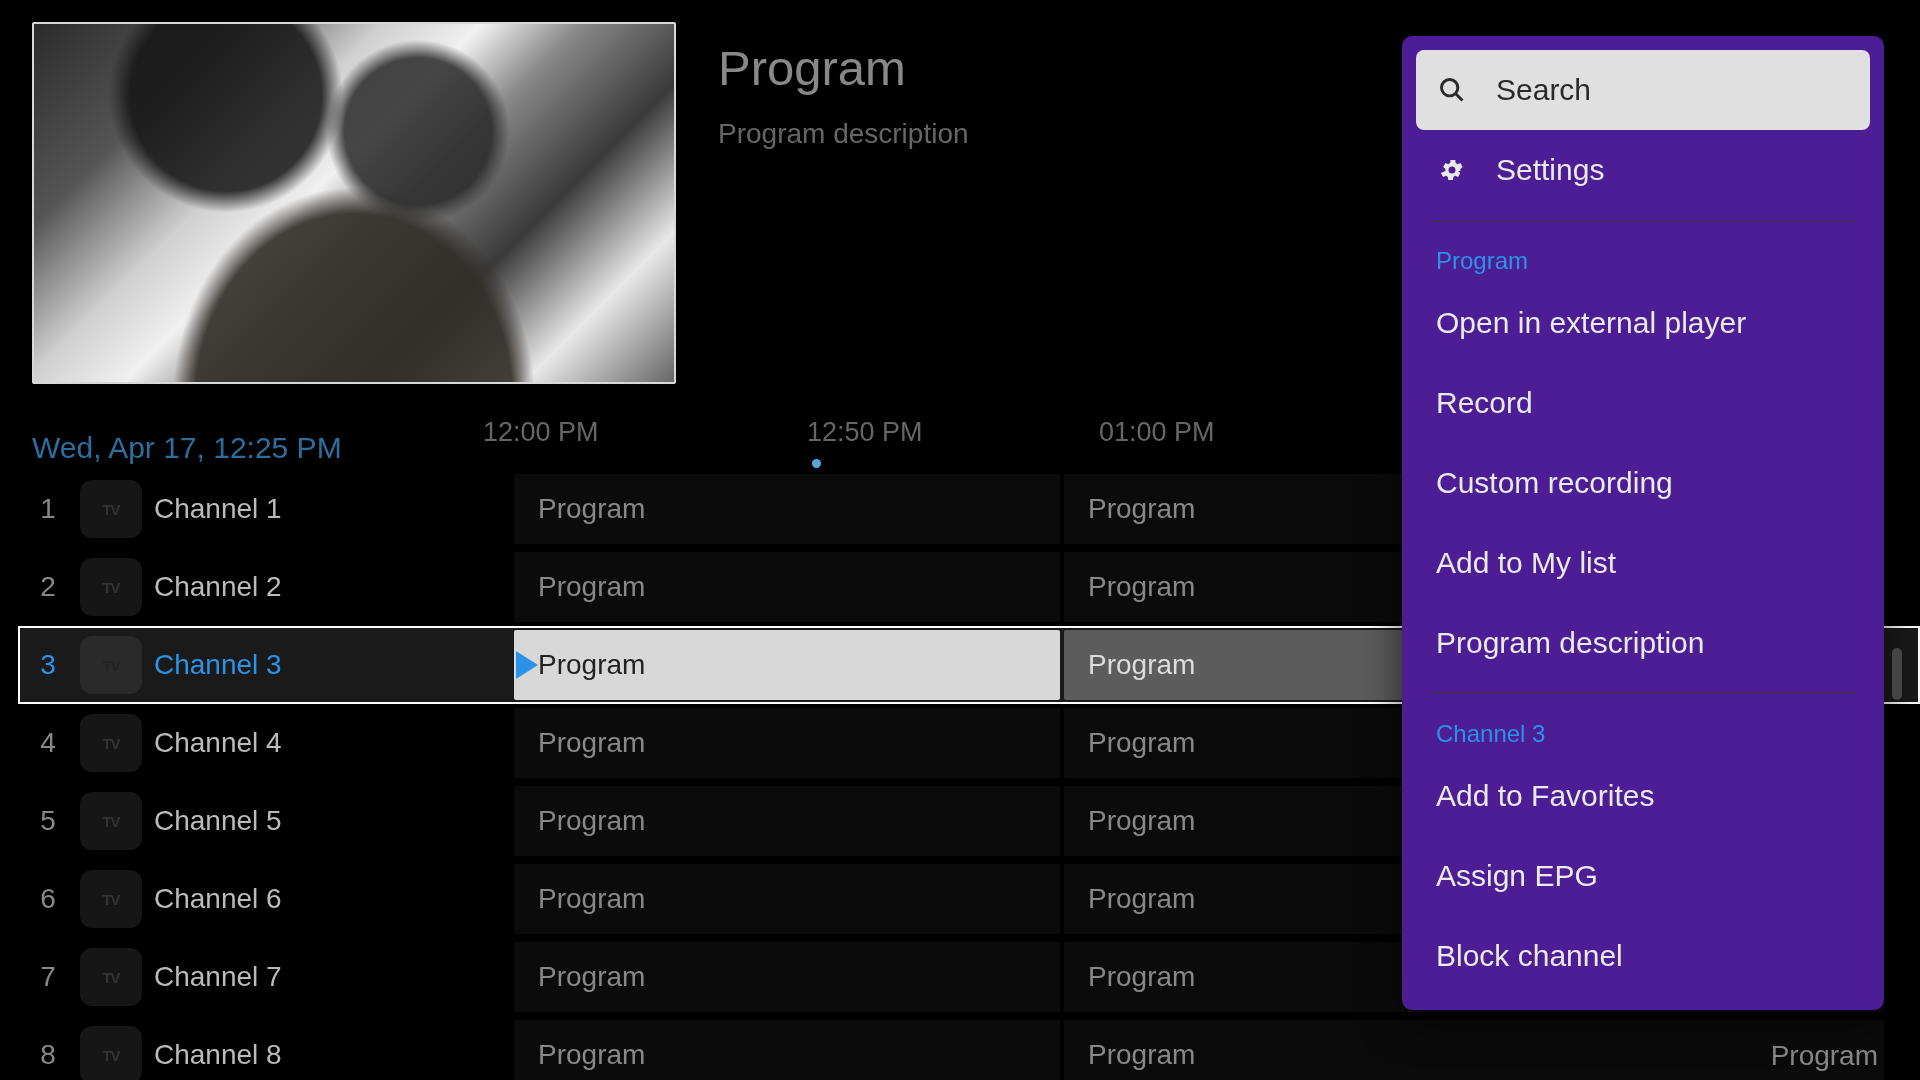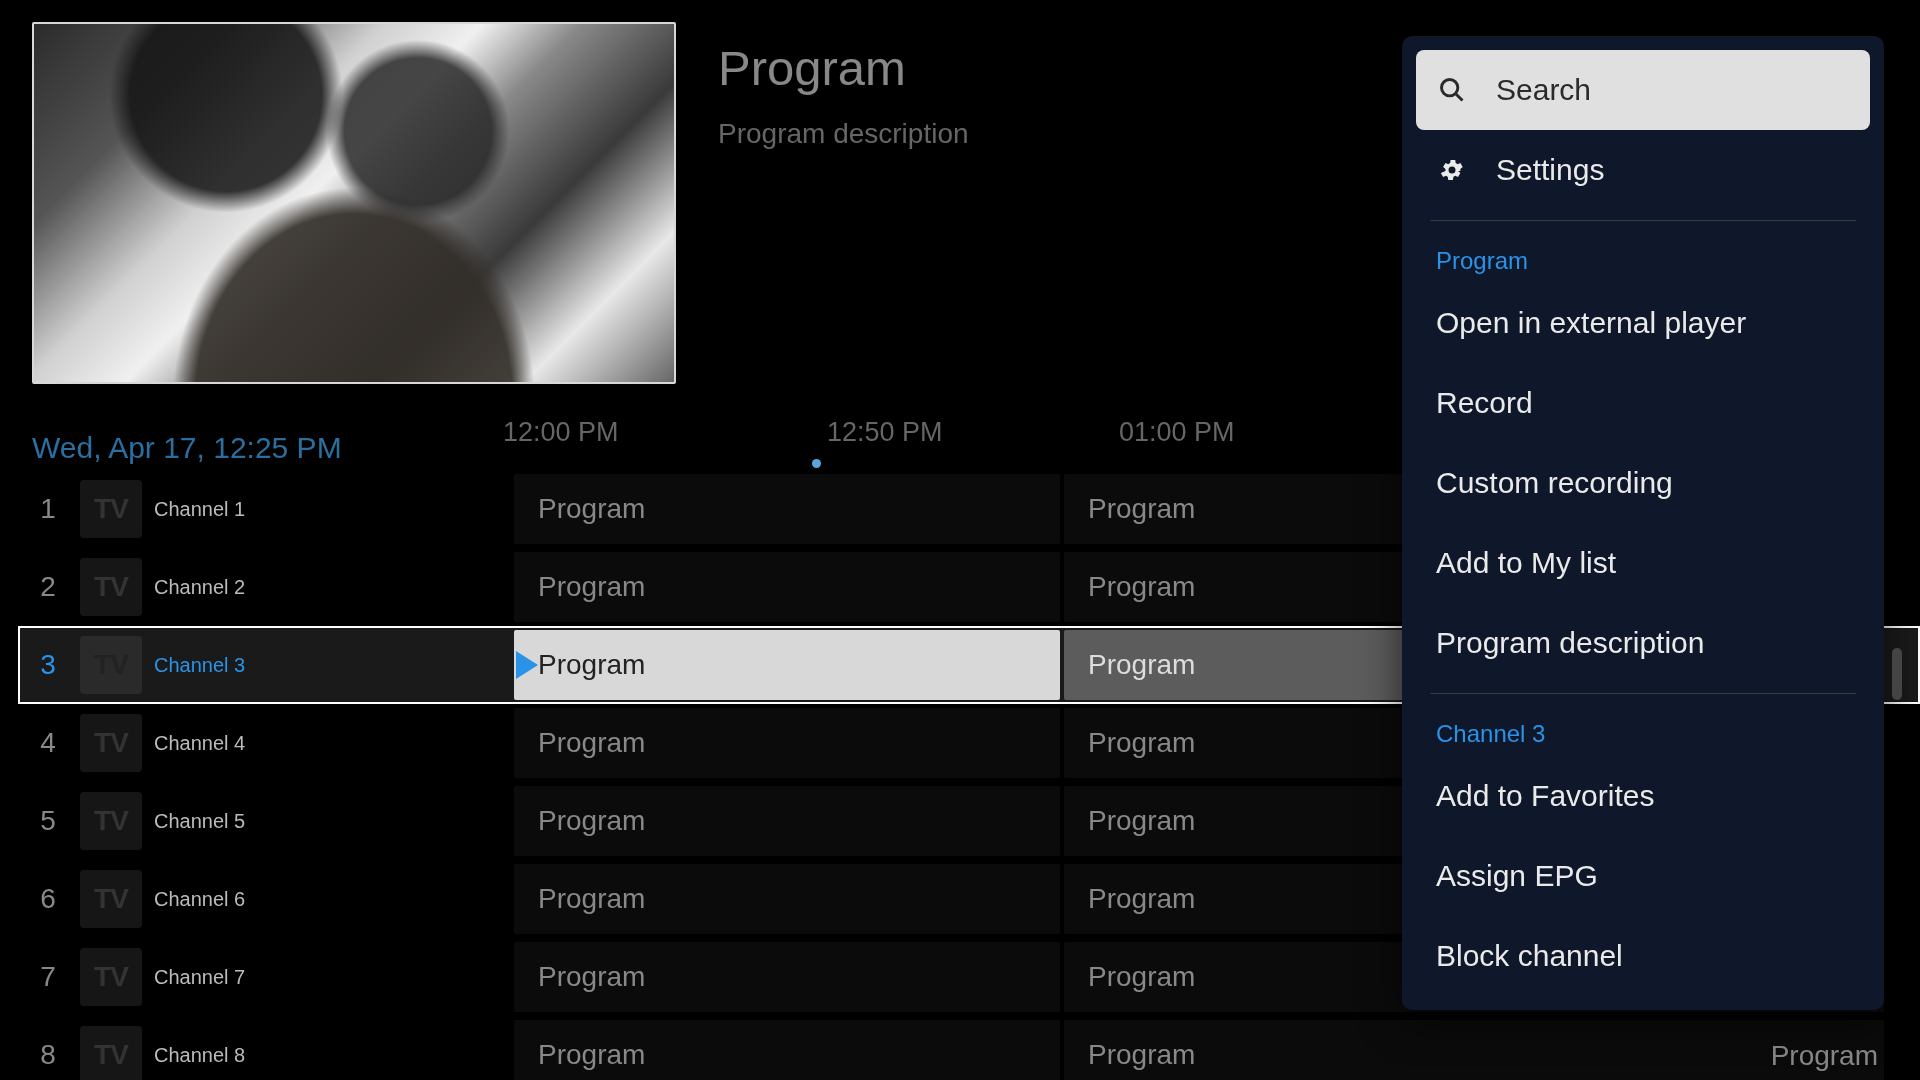--- a/index.html
+++ b/index.html
@@ -81,21 +81,20 @@
 .date-label {
   font-size: 30px;
   color: #2b6fa0;
 }
 .time-ticks {
   position:absolute;
   left: 0;
   top: 417px;
   width: 1728px;
   height: 30px;
-  margin-left: 20px;
 }
 .tick {
   position:absolute;
   font-size: 27px;
   color: #666;
   top: 0;
 }
 .tick1 { left: 483px; }
 .tick2 { left: 807px; }
 .tick3 { left: 1099px; }
@@ -127,33 +126,33 @@
 .ch-num {
   width: 60px;
   text-align:center;
   font-size: 28px;
   color: #888;
 }
 .ch-logo {
   width: 62px;
   height: 58px;
   background:#161616;
-  border-radius:4px;
+  border-radius:12px;
   display:flex;
   align-items:center;
   justify-content:center;
   color:#333;
   font-weight: 900;
   letter-spacing: -1px;
-  font-size: 28px;
+  font-size: 15px;
   margin: 0 12px 0 2px;
 }
 .ch-logo.selected{ color:#222; background:#2a2a2a; }
 .ch-name {
-  font-size: 20px;
+  font-size: 28px;
   color: #bbb;
   width: 360px;
 }
 .prog-cell {
   height: 70px;
   display:flex;
   align-items:center;
   padding-left: 24px;
   font-size: 28px;
   color: #888;
@@ -187,21 +186,21 @@
   position:absolute;
   left: 498px;
 }
 
 
 .menu {
   position:absolute;
   right: 36px;
   top: 36px;
   width: 482px;
-  background:#0f172a;
+  background:#4c1d95;
   border-radius: 10px;
   padding: 14px;
   box-shadow: 0 10px 40px rgba(0,0,0,.6);
 }
 .menu-item {
   display:flex;
   align-items:center;
   height: 80px;
   padding: 0 20px;
   border-radius: 8px;

